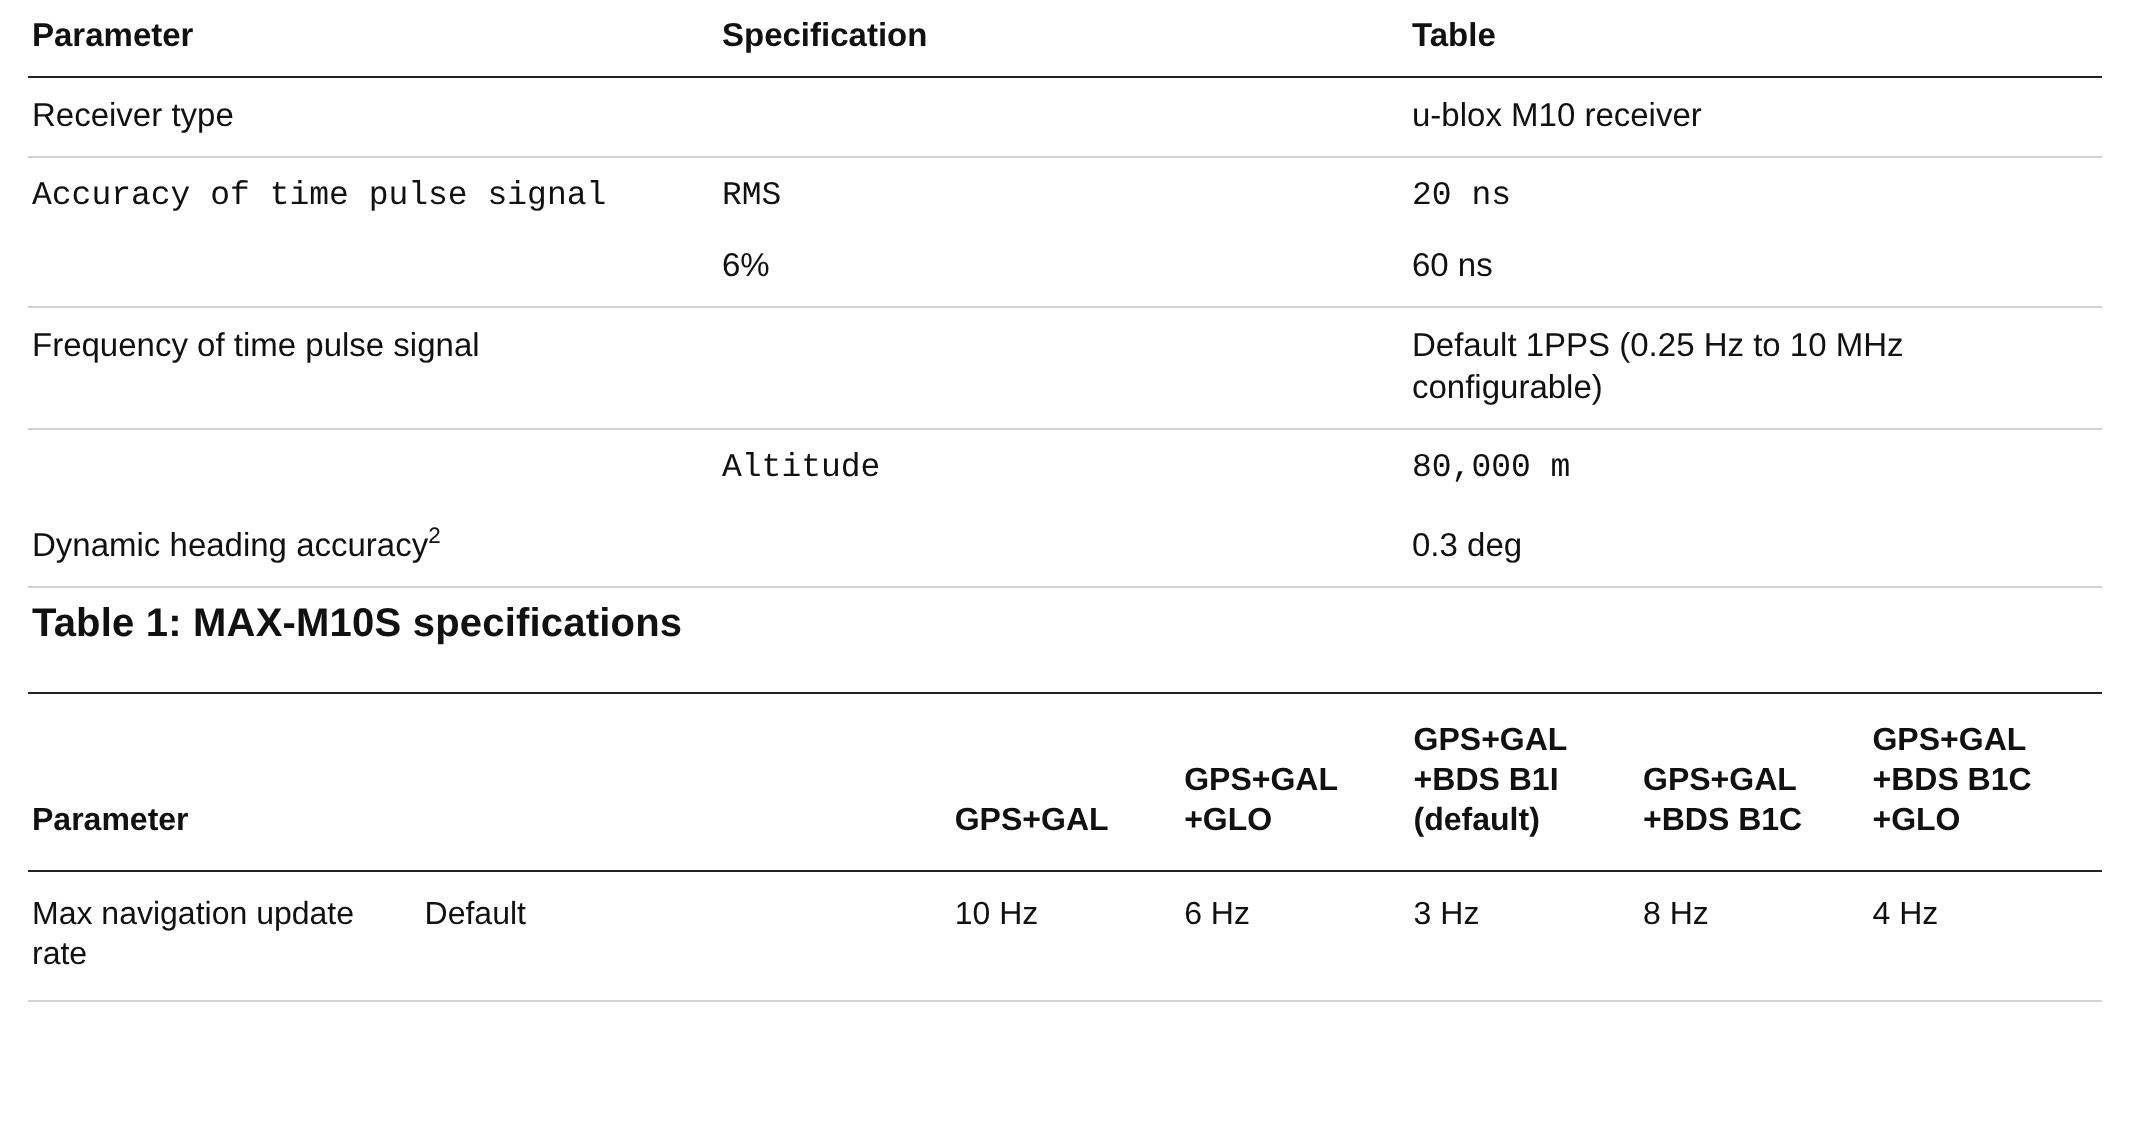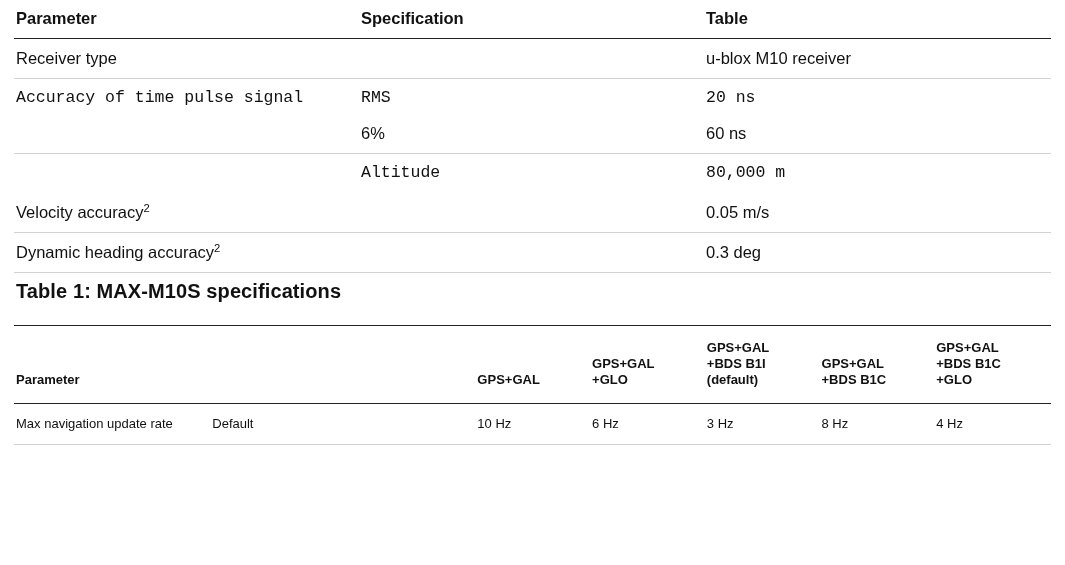--- a/index.html
+++ b/index.html
@@ -75,21 +75,21 @@
 
   
   .nav-table {
     margin-top: 22px;
     border-top: 1.6px solid #222222;
     width: 1037px;
   }
   .nav-table th, .nav-table td {
     text-align: left;
     vertical-align: top;
-    font-size: 13px;
+    font-size: 16px;
     line-height: 1.26;
   }
   .nav-table thead th {
     font-weight: bold;
     padding: 14px 6px 14px 0;
     border-bottom: 1.4px solid #222222;
     vertical-align: bottom;
   }
   .nav-table tbody td {
     padding: 12px 6px 12px 0;
@@ -135,34 +135,34 @@
         <td class="spec">RMS</td>
         <td class="value">20 ns</td>
       </tr>
 
       <tr class="tight">
         <td class="param"></td>
         <td class="spec">6%</td>
         <td class="value">60 ns</td>
       </tr>
 
+      <tr>
+        <td class="param"><span>Frequency of time pulse signal</span></td>
+        <td class="spec"></td>
+        <td class="value">Default 1PPS (0.25 Hz to 10 MHz configurable)</td>
+      </tr>
 
 
       <tr class="no-rule">
         <td class="param"></td>
         <td class="spec">Altitude</td>
         <td class="value">80,000 m</td>
       </tr>
 
 
-      <tr>
-        <td class="param"><span>Velocity accuracy</span><sup>2</sup></td>
-        <td class="spec"></td>
-        <td class="value">0.05 m/s</td>
-      </tr>
 
       <tr>
         <td class="param"><span>Dynamic heading accuracy</span><sup>2</sup></td>
         <td class="spec"></td>
         <td class="value">0.3 deg</td>
       </tr>
 
     </tbody>
   </table>
 

